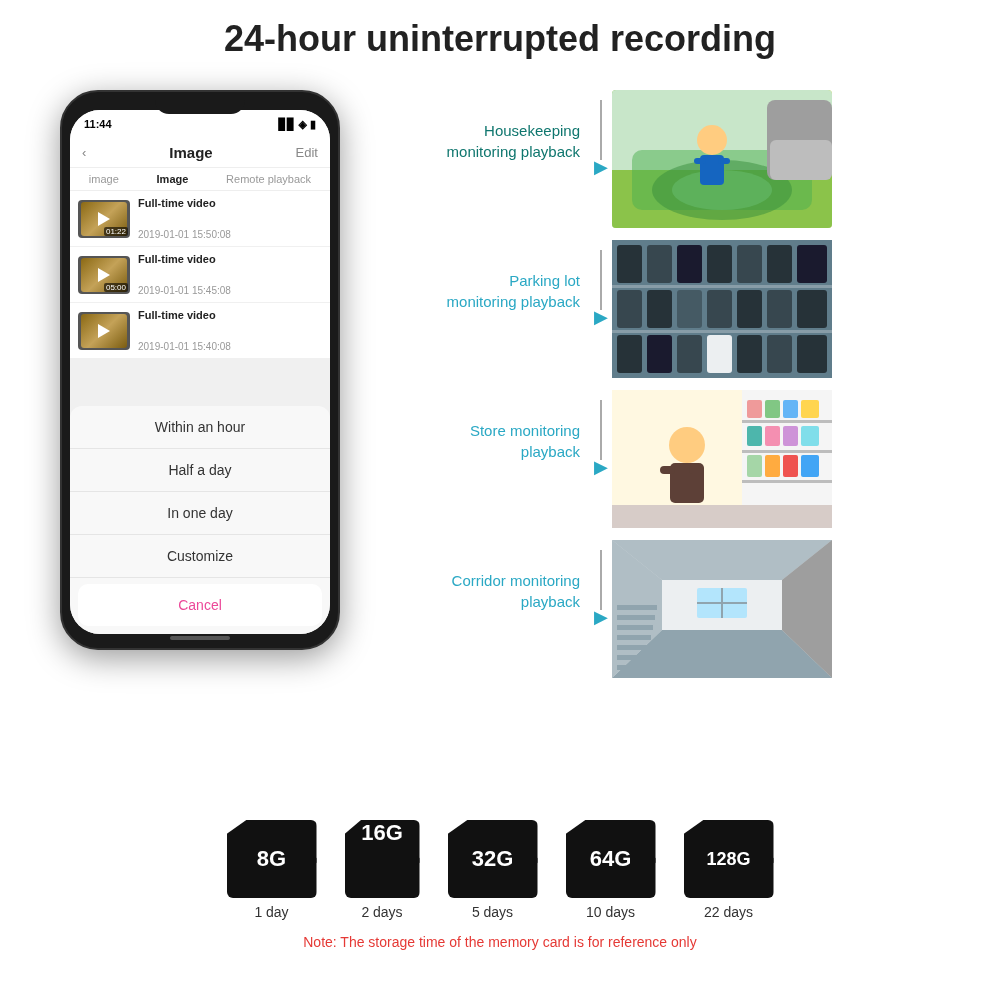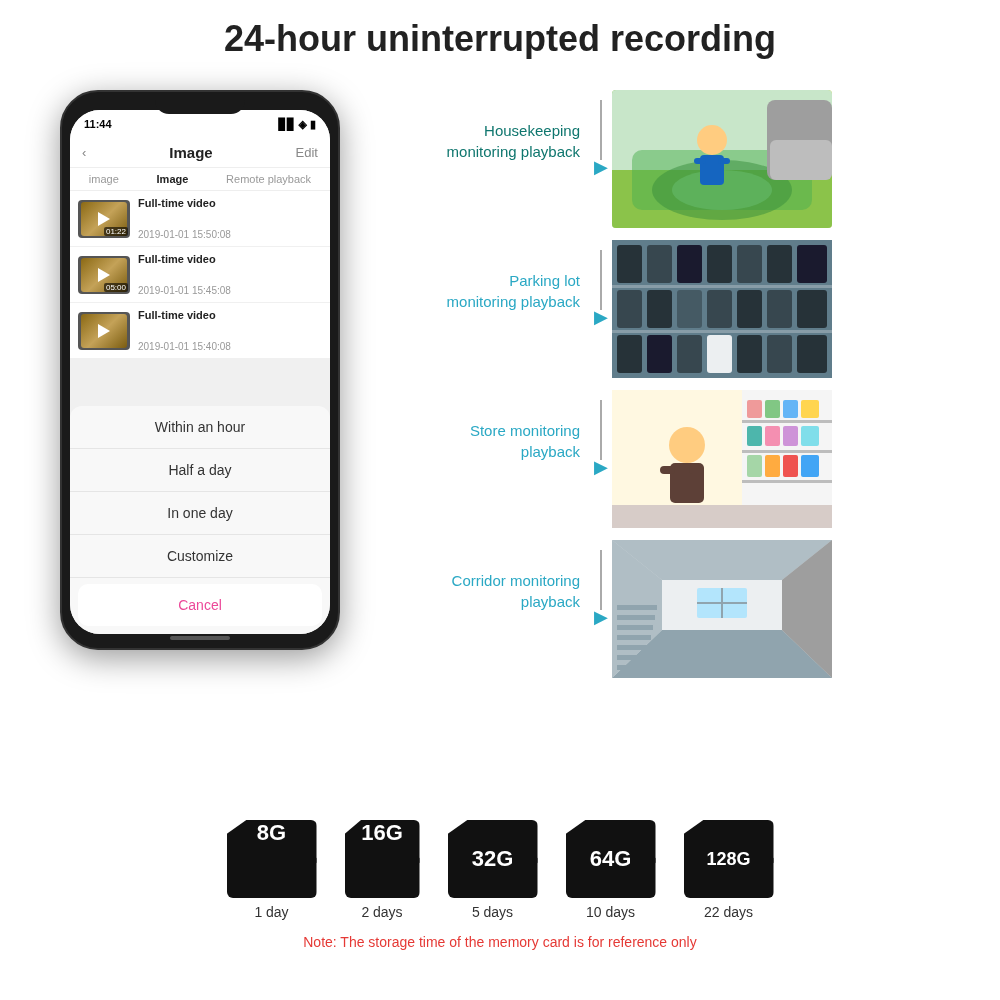--- a/index.html
+++ b/index.html
@@ -521,21 +521,21 @@
       </svg>
     </div>
   </div>
 
 </div>
 
 <div class="sdcard-section">
   <div class="sdcard-row">
 
     <div class="sdcard-item">
-      <div style="width:90px; height:78px; background:#111; border-radius:6px; position:relative; display:flex; align-items:flex-start; justify-content:center; clip-path:polygon(0 18%, 22% 0, 100% 0, 100% 100%, 0 100%);">
+      <div style="width:90px; height:78px; background:#111; border-radius:6px; position:relative; display:flex; align-items:center; justify-content:center; clip-path:polygon(0 18%, 22% 0, 100% 0, 100% 100%, 0 100%);">
         <span style="color:#fff; font-size:22px; font-weight:bold;">8G</span>
         <span style="position:absolute; right:-5px; top:50%; transform:translateY(-50%); color:#111; font-size:10px;">▶</span>
       </div>
       <span class="sdcard-days">1 day</span>
     </div>
 
     <div class="sdcard-item">
       <div style="width:75px; height:78px; background:#111; border-radius:6px; position:relative; display:flex; align-items:flex-start; justify-content:center; clip-path:polygon(0 18%, 22% 0, 100% 0, 100% 100%, 0 100%);">
         <span style="color:#fff; font-size:22px; font-weight:bold;">16G</span>
         <span style="position:absolute; right:-5px; top:50%; transform:translateY(-50%); color:#111; font-size:10px;">▶</span>

